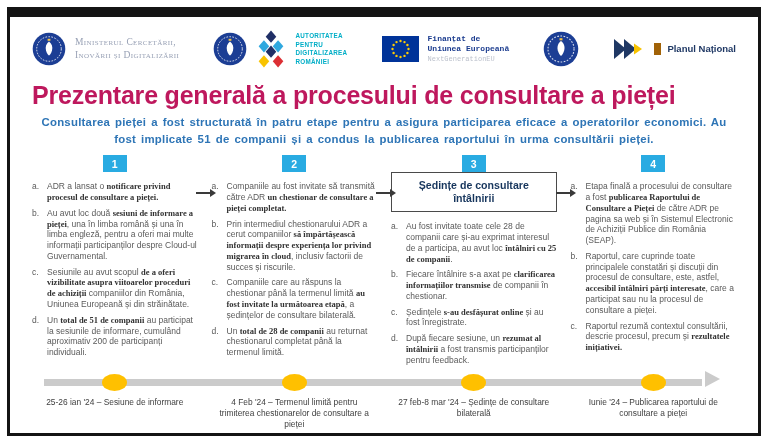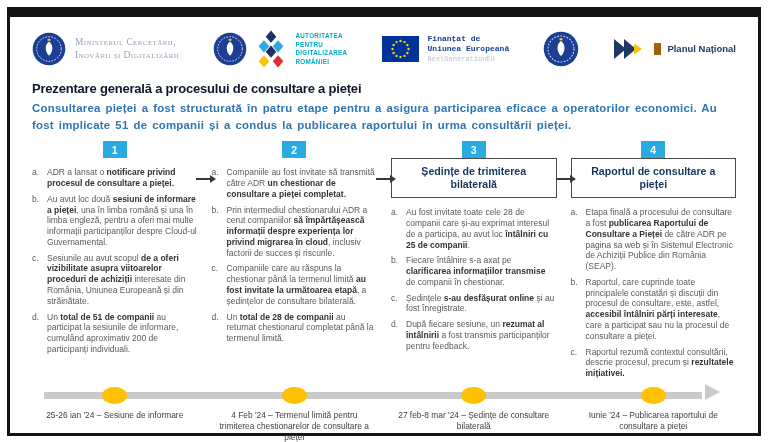--- a/index.html
+++ b/index.html
@@ -14,37 +14,37 @@
   .ministry-text{font-family:"Liberation Serif",serif;font-variant:small-caps;
     color:#98A1B5;font-size:9.5px;line-height:1.35;letter-spacing:.4px;}
   .adr-text{color:#00AEC7;font-size:6.3px;font-weight:700;line-height:1.35;letter-spacing:.3px;}
   .eu-text{font-size:8px;line-height:1.3;font-family:Liberation Mono, monospace;}
   .eu-text .b1,.eu-text .b2{color:#1B3C8F;font-weight:700;}
   .eu-text .b3{color:#BCC1CC;font-size:7px;}
   .pnrr-text{color:#1F3864;font-weight:700;font-size:9.5px;line-height:1.25;
     border-left:7px solid #a16207;padding-left:6px;}
 
   
-  .title{margin-top:9px;font-size:13px;font-weight:700;color:#0f172a;letter-spacing:-.2px;}
+  .title{margin-top:9px;font-size:25px;font-weight:700;color:#be185d;letter-spacing:-.2px;}
   .subtitle{margin-top:4px;font-size:11.4px;font-weight:700;color:#2E75B6;
-    line-height:1.5;letter-spacing:.25px;word-spacing:1.5px;}
+    line-height:1.5;letter-spacing:.25px;word-spacing:1.5px;text-align:center;}
 
   
   .stages{position:relative;display:grid;grid-template-columns:repeat(4,1fr);
     column-gap:14px;margin-top:7px;}
   .stage{display:flex;flex-direction:column;}
   .badge{width:24px;height:17px;background:#29ABE2;color:#fff;font-size:10.5px;font-weight:700;
     display:flex;align-items:center;justify-content:center;margin:0 auto;}
   .sbox{border:1px solid #4A4A4A;height:40px;display:flex;align-items:center;justify-content:center;
     text-align:center;font-weight:700;color:#17365D;font-size:10.6px;line-height:1.25;padding:2px 6px;box-sizing:border-box;}
   .slist{margin-top:9px;display:flex;flex-direction:column;gap:5px;}
   .item{display:grid;grid-template-columns:13px 1fr;column-gap:2px;
     font-size:8.5px;line-height:1.27;color:#5A5A5A;}
   .item .marker{color:#5A5A5A;}
-  .item .b{font-weight:700;color:#333;}
+  .item .b{font-weight:700;color:#333;font-family:Liberation Serif, serif;}
   .flow-arrow{position:absolute;top:37px;width:15px;height:1.6px;background:#3A3A3A;}
   .flow-arrow::after{content:"";position:absolute;right:-5px;top:-3.2px;
     border-left:6px solid #3A3A3A;border-top:4px solid transparent;border-bottom:4px solid transparent;}
   .fa1{left:calc(24.6% - 9px);} .fa2{left:calc(50% - 8px);} .fa3{left:calc(75.4% - 7px);}
 
   
   .timeline{position:relative;margin:8px 22px 0;}
   .t-bar{position:absolute;left:12px;right:34px;top:5px;height:7px;background:#CBCBCB;}
   .t-head{position:absolute;right:16px;top:-3px;width:0;height:0;
     border-left:15px solid #CBCBCB;border-top:8px solid transparent;border-bottom:8px solid transparent;}
@@ -157,21 +157,21 @@
             <div class="item">
               <span class="marker">a.</span>
               <span><span>ADR a lansat o </span><span class="b">notificare privind procesul de consultare a pieței.</span></span>
             </div>
             <div class="item">
               <span class="marker">b.</span>
               <span><span>Au avut loc două </span><span class="b">sesiuni de informare a pieței</span><span>, una în limba română și una în limba engleză, pentru a oferi mai multe informații participanților despre Cloud-ul Guvernamental.</span></span>
             </div>
             <div class="item">
               <span class="marker">c.</span>
-              <span><span>Sesiunile au avut scopul </span><span class="b">de a oferi vizibilitate asupra viitoarelor proceduri de achiziții</span><span> interesate din România, Uniunea Europeană și din străinătate.</span></span>
+              <span><span>Sesiunile au avut scopul </span><span class="b">de a oferi vizibilitate asupra viitoarelor proceduri de achiziții</span><span> companiilor din România, Uniunea Europeană și din străinătate.</span></span>
             </div>
             <div class="item">
               <span class="marker">d.</span>
               <span><span>Un </span><span class="b">total de 51 de companii</span><span> au participat la sesiunile de informare, cumulând aproximativ 200 de participanți individuali.</span></span>
             </div>
           </div>
         </div>
         <div class="stage">
           <div class="badge">2</div>
           <div class="slist">
@@ -188,21 +188,21 @@
               <span><span>Companiile care au răspuns la chestionar până la termenul limită </span><span class="b">au fost invitate la următoarea etapă</span><span>, a ședințelor de consultare bilaterală.</span></span>
             </div>
             <div class="item">
               <span class="marker">d.</span>
               <span><span>Un </span><span class="b">total de 28 de companii</span><span> au returnat chestionarul completat până la termenul limită.</span></span>
             </div>
           </div>
         </div>
         <div class="stage">
           <div class="badge">3</div>
-          <div class="sbox">Ședințe de trimiterea bilaterală</div>
+          <div class="sbox">Ședințe de consultare întâlnirii</div>
           <div class="slist">
             <div class="item">
               <span class="marker">a.</span>
               <span><span>Au fost invitate toate cele 28 de companii care și-au exprimat interesul de a participa, au avut loc </span><span class="b">întâlniri cu 25 de companii</span><span>.</span></span>
             </div>
             <div class="item">
               <span class="marker">b.</span>
               <span><span>Fiecare întâlnire s-a axat pe </span><span class="b">clarificarea informațiilor transmise</span><span> de companii în chestionar.</span></span>
             </div>
             <div class="item">
@@ -210,21 +210,20 @@
               <span><span>Ședințele </span><span class="b">s-au desfășurat online</span><span> și au fost înregistrate.</span></span>
             </div>
             <div class="item">
               <span class="marker">d.</span>
               <span><span>După fiecare sesiune, un </span><span class="b">rezumat al întâlnirii</span><span> a fost transmis participanților pentru feedback.</span></span>
             </div>
           </div>
         </div>
         <div class="stage">
           <div class="badge">4</div>
-          <div class="sbox">Raportul de consultare a pieței</div>
           <div class="slist">
             <div class="item">
               <span class="marker">a.</span>
               <span><span>Etapa finală a procesului de consultare a fost </span><span class="b">publicarea Raportului de Consultare a Pieței</span><span> de către ADR pe pagina sa web și în Sistemul Electronic de Achiziții Publice din România (SEAP).</span></span>
             </div>
             <div class="item">
               <span class="marker">b.</span>
               <span><span>Raportul, care cuprinde toate principalele constatări și discuții din procesul de consultare, este, astfel, </span><span class="b">accesibil întâlniri părți interesate</span><span>, care a participat sau nu la procesul de consultare a pieței.</span></span>
             </div>
             <div class="item">

